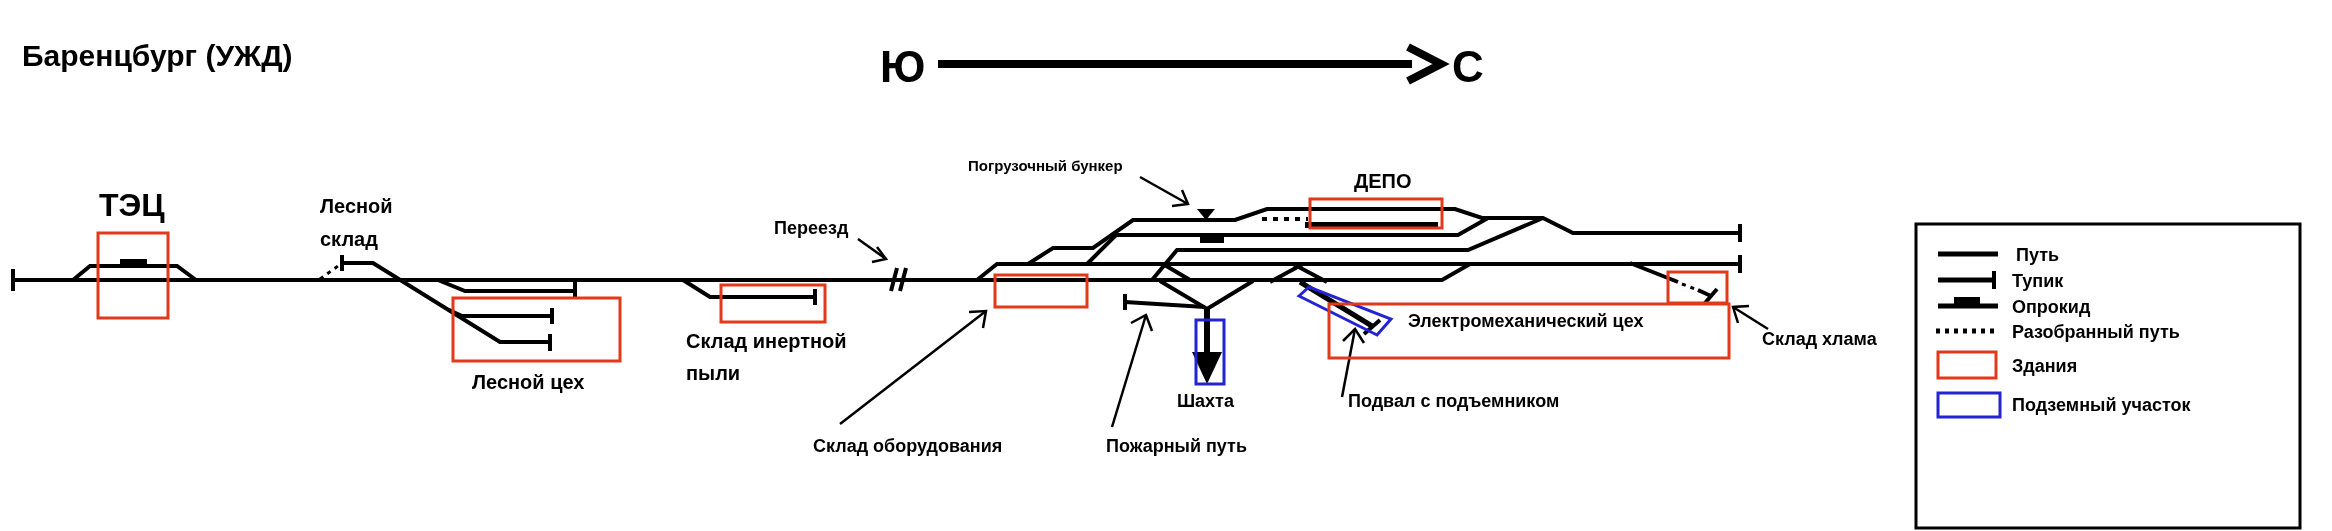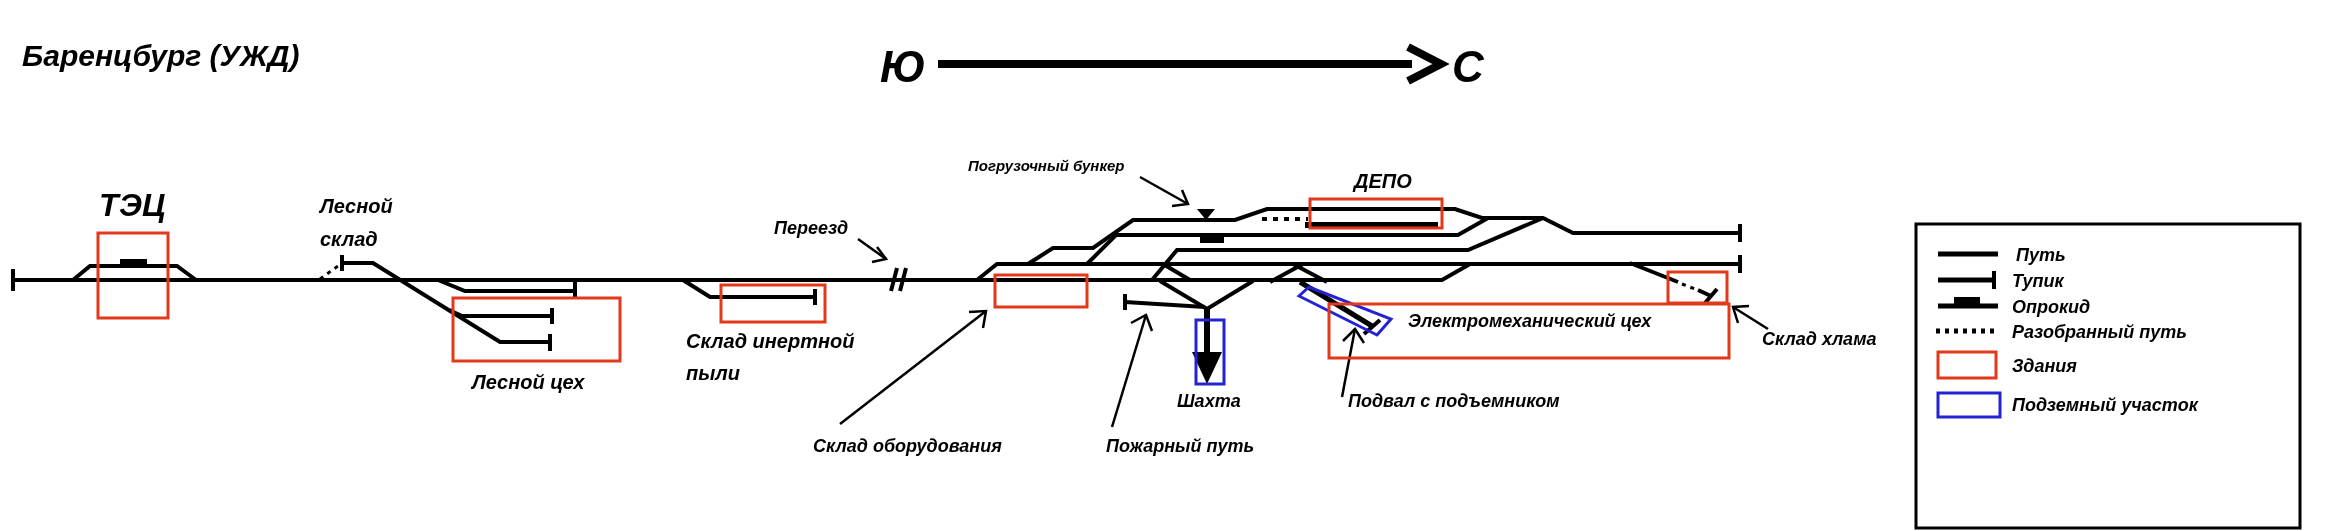--- a/index.html
+++ b/index.html
@@ -1,17 +1,17 @@
 <!DOCTYPE html>
 <html style="--track: #000000; --building: #e2391b; --underground: #2323d3;"><head>
 <meta charset="utf-8">
 <style>
   html,body{margin:0;padding:0;background:#ffffff;}
   .stage{position:relative;width:2332px;height:531px;background:#fff;overflow:hidden;
-         font-family:"Liberation Sans","DejaVu Sans",sans-serif;font-style:italic;}
+         font-family:"Liberation Sans","DejaVu Sans",sans-serif;}
   svg{display:block}
   svg text{font-family:"Liberation Sans","DejaVu Sans",sans-serif;font-weight:bold;fill:#000;}
   .track{stroke:var(--track,#000);stroke-width:4;fill:none;}
   .track-thick{stroke:var(--track,#000);stroke-width:6;fill:none;}
   .track-dashed{stroke:var(--track,#000);stroke-width:4;fill:none;stroke-dasharray:5 6;}
   .track-dashed-thin{stroke:var(--track,#000);stroke-width:3;fill:none;stroke-dasharray:4 5;}
   .tick{stroke:var(--track,#000);stroke-width:4;fill:none;}
   .building{stroke:var(--building,#e2391b);stroke-width:3;fill:none;}
   .underground{stroke:var(--underground,#2323d3);stroke-width:3;fill:none;}
   .ann-arrow{stroke:#000;stroke-width:2.5;fill:none;}

